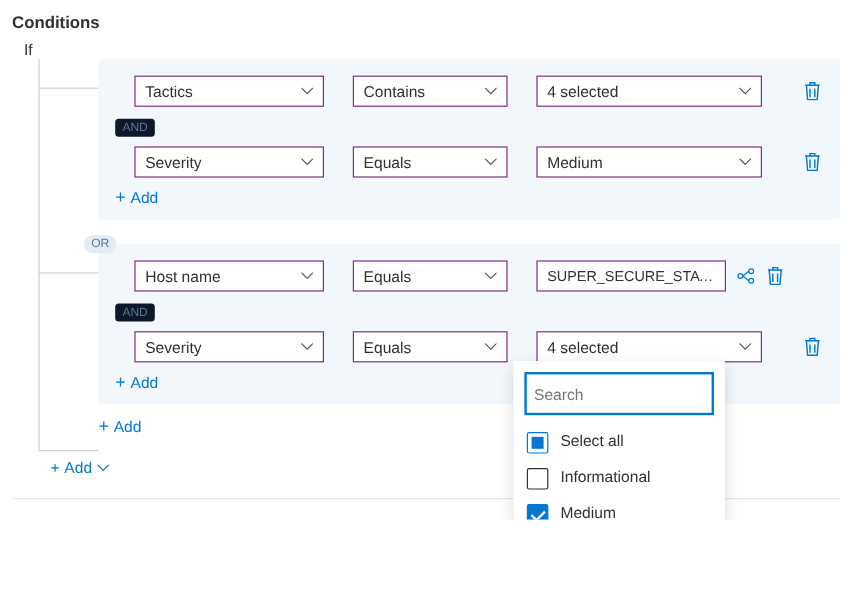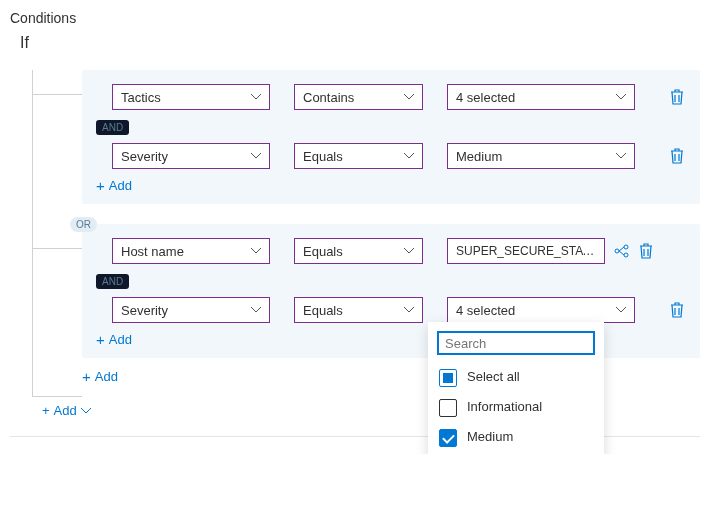--- a/index.html
+++ b/index.html
@@ -5,22 +5,22 @@
   * { box-sizing: border-box; }
   body {
     margin: 0;
     padding: 10px;
     font-family: "Segoe UI", -apple-system, sans-serif;
     font-size: 13px;
     color: #323130;
     background: #fff;
     width: 710px;
   }
-  .title { font-weight: 400; font-size: 14px; margin-bottom: 8px; }
-  .if-label { font-size: 16px; margin-left: 10px; margin-bottom: 18px; }
+  .title { font-weight: 700; font-size: 14px; margin-bottom: 8px; }
+  .if-label { font-size: 13px; margin-left: 10px; margin-bottom: 0; }
   .tree { position: relative; margin-left: 22px; }
   .vline { position: absolute; left: 0; top: 0; bottom: 0; width: 1px; background: #d0d0d0; }
   .hline { position: absolute; left: 0; height: 1px; background: #d0d0d0; }
   .group-box {
     background: #f2f7fb;
     border-radius: 2px;
     padding: 14px 14px 10px 14px;
     margin-left: 50px;
     margin-bottom: 6px;
     position: relative;
@@ -76,21 +76,21 @@
     position: absolute;
     background: #fff;
     border: 1px solid #fff;
     box-shadow: 0 4px 12px rgba(0,0,0,0.15);
     width: 176px;
     z-index: 10;
     padding: 6px 0 8px 0;
   }
   .dd-search {
     margin: 2px 8px 8px 8px;
-    height: 24px;
+    height: 36px;
     border: 2px solid #0078d4;
     padding: 0 6px;
     font-size: 13px;
     width: calc(100% - 16px);
     outline: none;
     color: #a21caf;
   }
   .dd-item { display: flex; align-items: flex-start; gap: 10px; padding: 6px 10px; cursor: pointer; }
   .dd-check {
     width: 18px; height: 18px; border: 1px solid #323130; border-radius: 2px;

